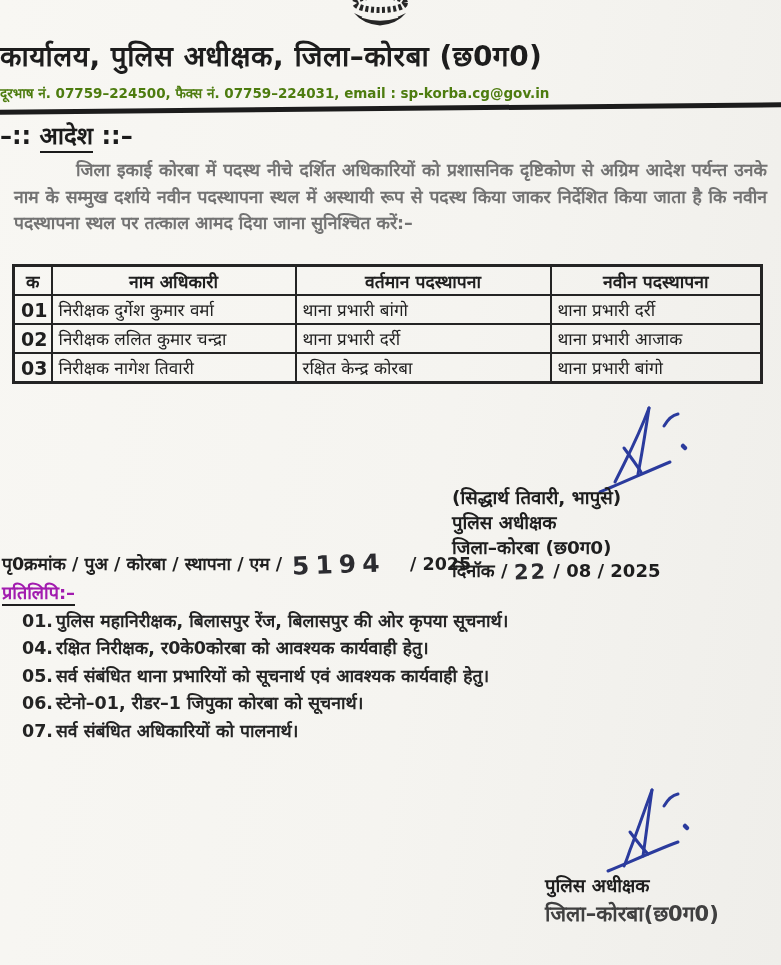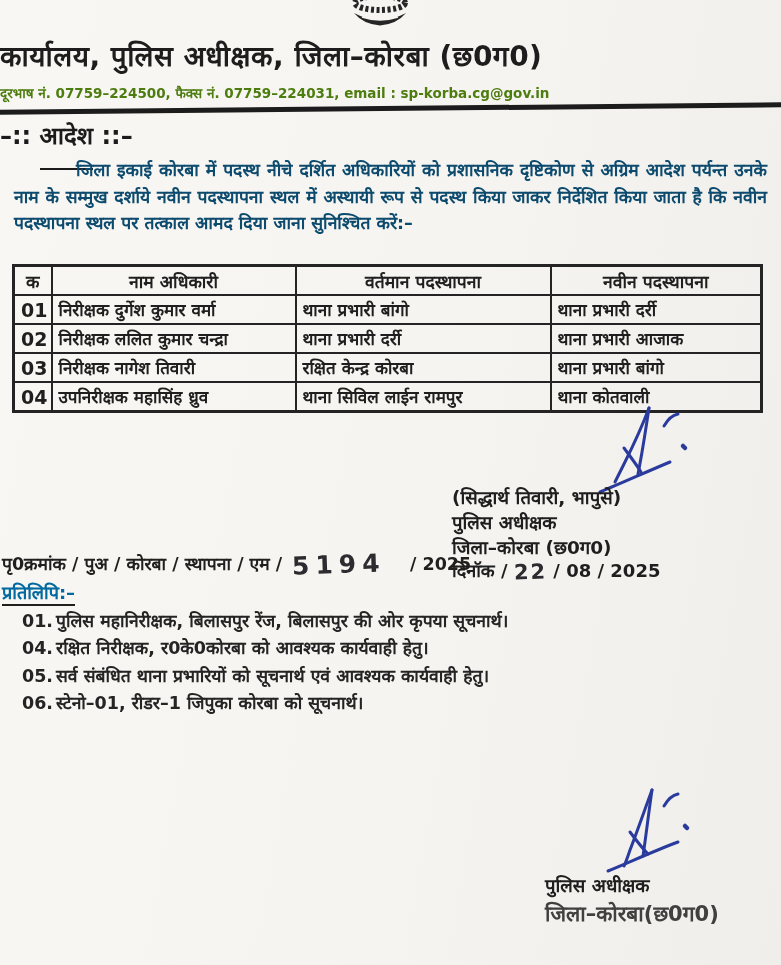--- a/index.html
+++ b/index.html
@@ -9,46 +9,46 @@
     font-family:"DejaVu Sans",sans-serif;color:#222;
   }
   .abs{position:absolute;}
   .center{}
   
   .office-title{left:0;top:36px;width:781px;font-size:28px;font-weight:700;color:#1d1d1d;letter-spacing:.5px;}
   .contact-line{left:0;top:84px;width:681px;font-size:13.5px;font-weight:700;color:#4d7c0f;}
   .head-rule{left:-4px;top:106px;width:792px;height:5px;background:#1c1c1c;transform:rotate(-0.55deg);border-radius:2px;}
   
   .order-heading{left:0;top:118px;width:781px;font-size:24px;font-weight:700;color:#1b1b1b;}
-  .order-heading .u{border-bottom:2.5px solid #1b1b1b;padding-bottom:18px;}
+  .order-heading .u{border-bottom:2.5px solid #1b1b1b;padding-bottom:1px;}
   
   .order-body{left:14px;top:157px;width:753px;font-size:17.5px;font-weight:600;line-height:26.5px;
-    text-align:justify;text-indent:62px;color:#0c4a6e;}
+    text-align:justify;text-indent:62px;color:#737373;}
   
   table.transfer{left:12px;top:264px;width:748px;border-collapse:collapse;table-layout:fixed;
     font-size:17px;color:#1f1f1f;background:transparent;}
   table.transfer th,table.transfer td{border:2px solid #242424;padding:1px 6px;height:25px;overflow:hidden;white-space:nowrap;}
   table.transfer th{font-weight:700;font-size:17.5px;}
   table.transfer td.num{text-align:center;font-weight:700;font-size:19px;}
-  table.transfer td{font-weight:700;}
+  table.transfer td{font-weight:400;}
   table.transfer{border:3px solid #242424;}
   
   .sig-ink path{fill:none;stroke:#2b3b9d;stroke-width:3;stroke-linecap:round;}
   .sig-ink .thick{stroke-width:4.5;}
   .sign-block{left:452px;width:300px;font-weight:700;color:#1e1e1e;}
   .sign-name{top:484px;font-size:18.5px;}
   .sign-desig{top:509px;font-size:18.5px;}
   .sign-district{top:534px;font-size:18.5px;}
   .sign-date{top:558px;font-size:18px;}
   .hand{display:inline-block;color:#2c2c30;transform:rotate(-2deg);}
   .hand-day{font-size:21px;letter-spacing:2px;vertical-align:-2px;}
   .hand-no{font-size:25px;letter-spacing:6px;vertical-align:-3px;margin:0 18px 0 4px;}
   
   .memo-line{left:2px;top:550px;width:470px;font-size:17.5px;font-weight:700;color:#1f1f1f;white-space:nowrap;}
-  .copy-label{left:2px;top:580px;font-size:18px;font-weight:700;color:#0369a1;}
+  .copy-label{left:2px;top:580px;font-size:18px;font-weight:700;color:#a21caf;}
   .copy-label span{border-bottom:2px solid #1f1f1f;padding-bottom:1px;}
   .copies{left:22px;top:608px;width:700px;font-size:17.5px;font-weight:700;color:#242424;}
   .copies .item{height:27.4px;line-height:27.4px;white-space:nowrap;}
   .copies .n{display:inline-block;width:34px;}
   
   .foot-desig{left:545px;top:872px;width:220px;font-size:18.5px;font-weight:700;color:#1e1e1e;}
   .foot-district{left:545px;top:899px;width:220px;font-size:21px;font-weight:700;color:#404040;}
 </style>
 </head>
 <body>
@@ -98,26 +98,20 @@
     <td>निरीक्षक ललित कुमार चन्द्रा</td>
     <td>थाना प्रभारी दर्री</td>
     <td>थाना प्रभारी आजाक</td>
   </tr>
   <tr>
     <td class="num">03</td>
     <td>निरीक्षक नागेश तिवारी</td>
     <td>रक्षित केन्द्र कोरबा</td>
     <td>थाना प्रभारी बांगो</td>
   </tr>
-  <tr>
-    <td class="num">04</td>
-    <td>उपनिरीक्षक महासिंह ध्रुव</td>
-    <td>थाना सिविल लाईन रामपुर</td>
-    <td>थाना कोतवाली</td>
-  </tr>
 </tbody>
   </table>
 
 <div class="abs" style="left:572px;top:402px;width:120px;height:95px;">
   <svg class="sig-ink" width="120" height="95" viewBox="0 0 120 95">
     <path d="M 77 6 C 71 22 60 46 52 62 C 48 70 45 76 43 80"></path>
     <path d="M 77 6 C 74 26 70 52 66 72"></path>
     <path d="M 52 46 C 58 54 64 62 69 70"></path>
     <path d="M 28 90 C 50 81 74 70 98 60"></path>
     <path d="M 92 24 C 96 17 101 13 106 12"></path>
@@ -150,20 +144,23 @@
   </div>
   <div class="item">
     <span class="n">04.</span><span>रक्षित निरीक्षक, र0के0कोरबा को आवश्यक कार्यवाही हेतु।</span>
   </div>
   <div class="item">
     <span class="n">05.</span><span>सर्व संबंधित थाना प्रभारियों को सूचनार्थ एवं आवश्यक कार्यवाही हेतु।</span>
   </div>
   <div class="item">
     <span class="n">06.</span><span>स्टेनो–01, रीडर–1 जिपुका कोरबा को सूचनार्थ।</span>
   </div>
+  <div class="item">
+    <span class="n">07.</span><span>सर्व संबंधित अधिकारियों को पालनार्थ।</span>
+  </div>
 </div>
 
 <div class="abs" style="left:588px;top:786px;width:110px;height:90px;">
   <svg class="sig-ink" width="110" height="90" viewBox="0 0 110 90">
     <path d="M 64 4 C 58 20 49 46 42 64 C 40 70 38 76 36 80"></path>
     <path d="M 64 4 C 61 24 58 50 55 70"></path>
     <path d="M 42 46 C 48 54 54 62 60 68"></path>
     <path d="M 20 85 C 42 76 66 65 90 56"></path>
     <path d="M 76 20 C 80 13 85 9 90 8"></path>
     <path class="thick" d="M 97 40 L 99 42"></path>

